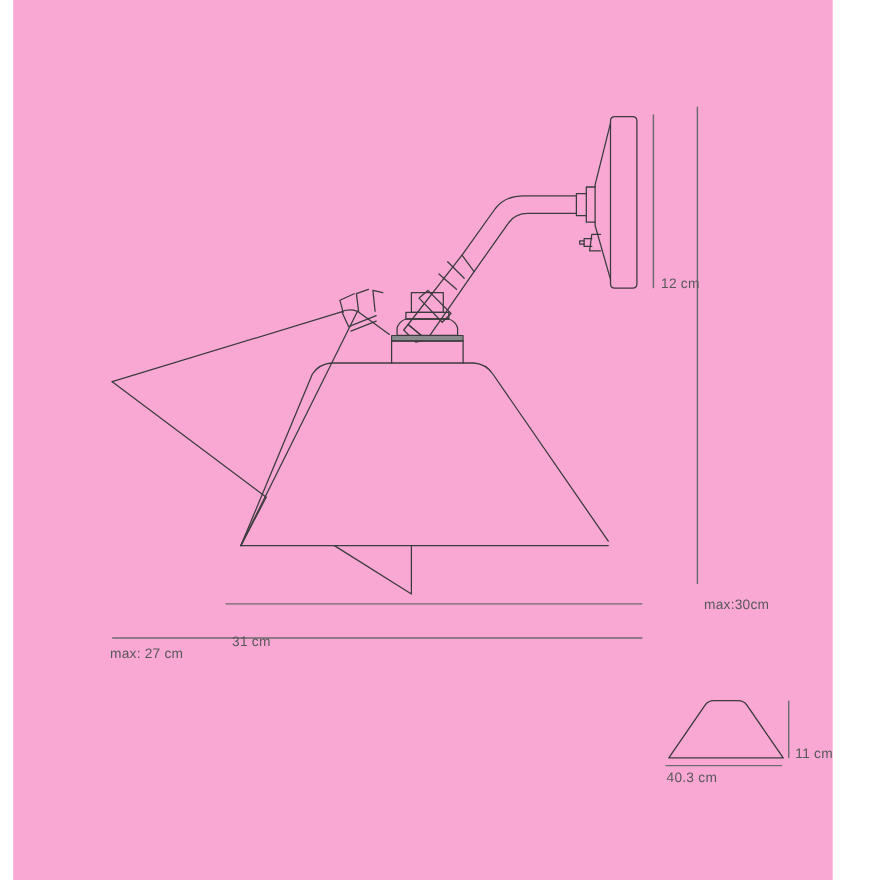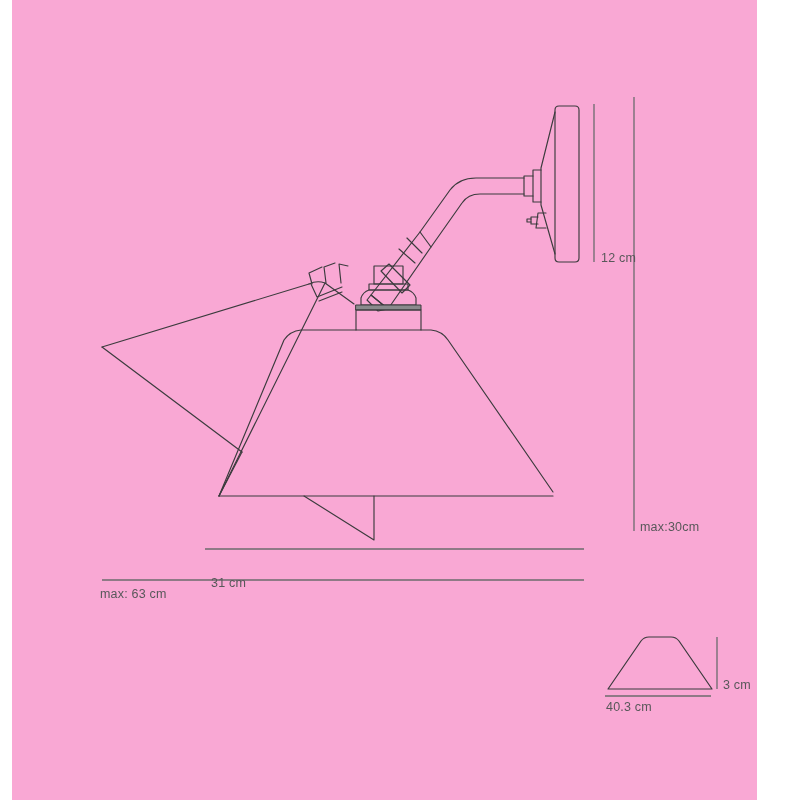--- a/index.html
+++ b/index.html
@@ -181,23 +181,23 @@
                L 659 637
                Q 664 637 667 641
                L 700 689
                Z"></path>
     </g>
 
   </svg>
 
   <div class="dim-label" style="left:589px; top:251px;">12 cm</div>
 
-  <div class="dim-label" style="left:628px; top:520px;">max:30cm</div>
+  <div class="dim-label" style="left:628px; top:543px;">max:30cm</div>
 
   <div class="dim-label" style="left:199px; top:576px;">31 cm</div>
 
-  <div class="dim-label" style="left:88px; top:587px;">max: 63 cm</div>
+  <div class="dim-label" style="left:88px; top:587px;">max: 27 cm</div>
 
   <div class="dim-label" style="left:594px; top:700px;">40.3 cm</div>
 
-  <div class="dim-label" style="left:711px; top:678px;">3 cm</div>
+  <div class="dim-label" style="left:711px; top:678px;">11 cm</div>
 
 </div>
 
 </body></html>

